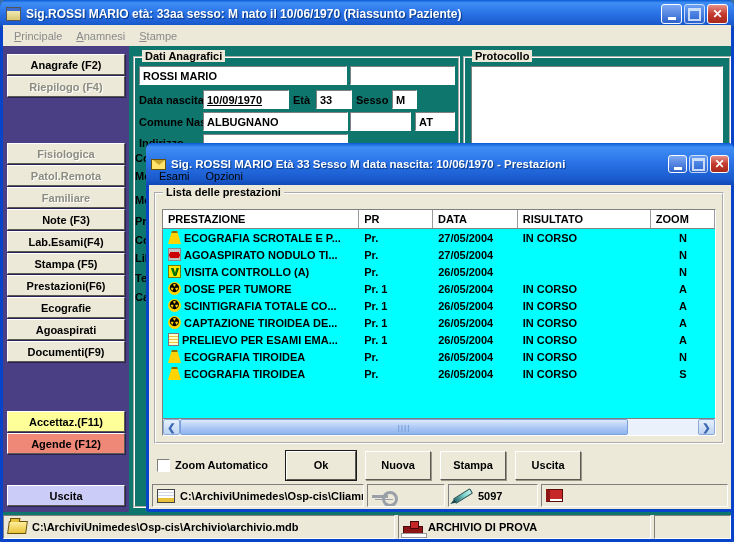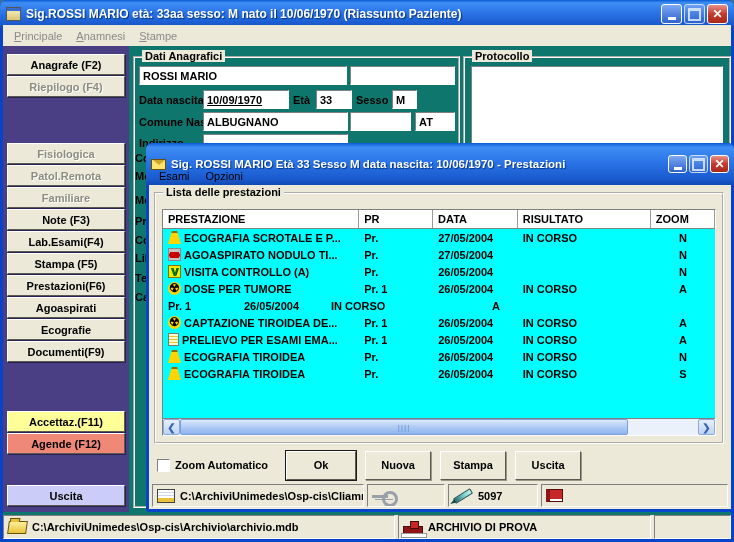--- a/index.html
+++ b/index.html
@@ -140,22 +140,22 @@
         <div class="side-btn s-normal">Anagrafe (F2)</div>
         <div class="side-btn s-disabled">Riepilogo (F4)</div>
         <div class="side-spacer" style="height: 45px;"></div>
         <div class="side-btn s-disabled u1">Fisiologica</div>
         <div class="side-btn s-disabled u1">Patol.Remota</div>
         <div class="side-btn s-disabled u1">Familiare</div>
         <div class="side-btn s-normal">Note (F3)</div>
         <div class="side-btn s-normal">Lab.Esami(F4)</div>
         <div class="side-btn s-normal">Stampa (F5)</div>
         <div class="side-btn s-normal">Prestazioni(F6)</div>
+        <div class="side-btn s-normal">Ecografie</div>
         <div class="side-btn s-normal">Agoaspirati</div>
-        <div class="side-btn s-normal">Ecografie</div>
         <div class="side-btn s-normal">Documenti(F9)</div>
         <div class="side-spacer" style="height: 48px;"></div>
         <div class="side-btn s-yellow u1">Accettaz.(F11)</div>
         <div class="side-btn s-salmon u1">Agende (F12)</div>
         <div class="side-spacer" style="flex: 1 1 0%;"></div>
         <div class="side-btn s-lavender u1" style="margin-bottom: 6px;">Uscita</div>
       </div>
 
     <div class="groupbox gb-form">
       <span class="group-label">Dati Anagrafici</span>
@@ -252,20 +252,24 @@
                 <div class="td" style="width: 202px;">
                   <span class="ricon ic-radiation"></span>
                   <span>DOSE PER TUMORE</span>
                 </div>
                 <div class="td" style="width: 76px;">Pr. 1</div>
                 <div class="td" style="width: 87px;">26/05/2004</div>
                 <div class="td" style="width: 137px;">IN CORSO</div>
                 <div class="td td-zoom" style="width: 66px;">A</div>
               </div>
               <div class="tr">
+                <div class="td" style="width: 202px;">
+                  <span class="ricon ic-radiation"></span>
+                  <span>SCINTIGRAFIA TOTALE CO...</span>
+                </div>
                 <div class="td" style="width: 76px;">Pr. 1</div>
                 <div class="td" style="width: 87px;">26/05/2004</div>
                 <div class="td" style="width: 137px;">IN CORSO</div>
                 <div class="td td-zoom" style="width: 66px;">A</div>
               </div>
               <div class="tr">
                 <div class="td" style="width: 202px;">
                   <span class="ricon ic-radiation"></span>
                   <span>CAPTAZIONE TIROIDEA DE...</span>
                 </div>

